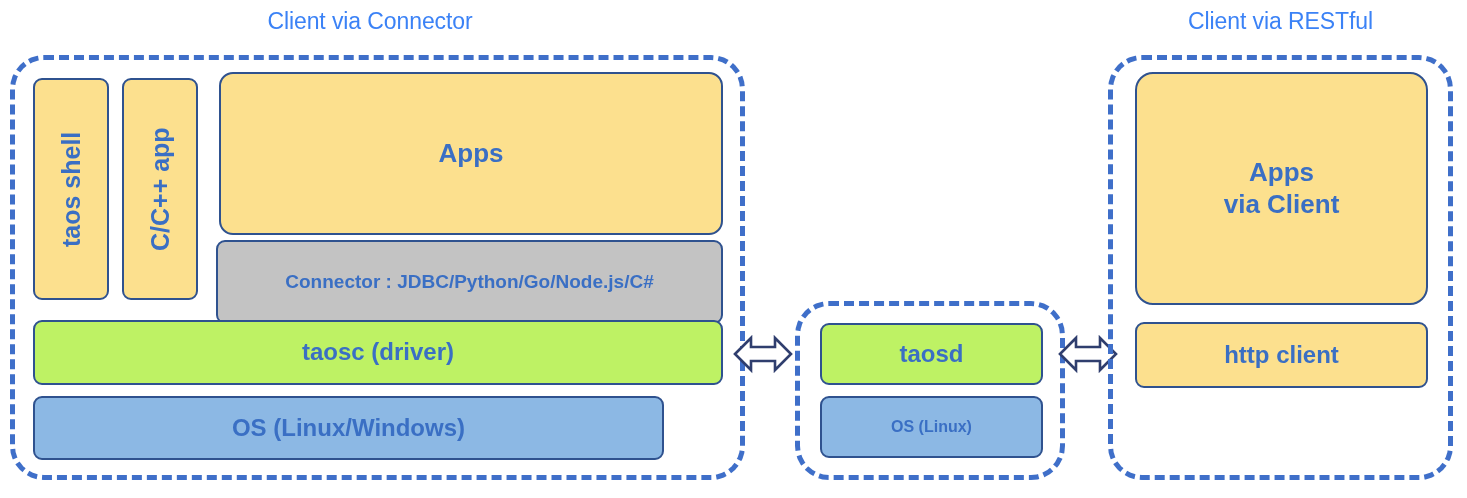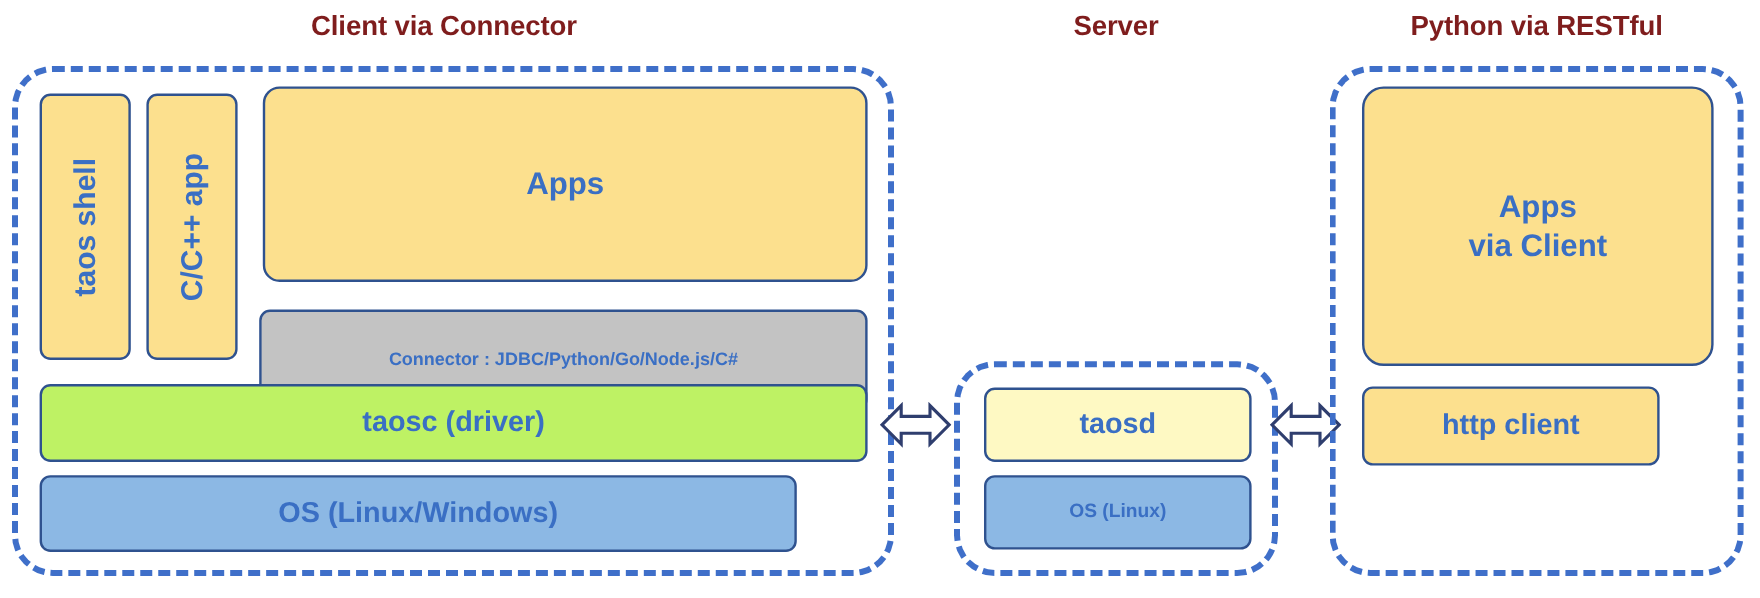--- a/index.html
+++ b/index.html
@@ -15,22 +15,22 @@
     width: 1467px;
     height: 498px;
     background: #ffffff;
     overflow: hidden;
   }
 
   
   .section-title {
     position: absolute;
     font-size: 23px;
-    font-weight: bold;
-    color: #7f1d1d;
+    font-weight: normal;
+    color: #3b82f6;
     text-align: center;
     white-space: nowrap;
     letter-spacing: -0.1px;
   }
 
   
   .dashed-group {
     position: absolute;
     border: 5px dashed #3F6FC9;
     border-radius: 34px;
@@ -48,21 +48,21 @@
     font-weight: bold;
     display: flex;
     align-items: center;
     justify-content: center;
     text-align: center;
     line-height: 1.2;
   }
   .box.yellow { background: #FCE08E; }
   .box.orange { background: #bef264; }
   .box.blue   { background: #8CB8E4; }
-  .box.green  { background: #fef9c3; }
+  .box.green  { background: #bef264; }
   .box.gray   { background: #C3C3C3; }
 
   .box.vertical {
     writing-mode: vertical-rl;
     transform: rotate(180deg);
   }
 
   
   .arrow {
     position: absolute;
@@ -77,51 +77,50 @@
   <div class="section-title" style="left:10px; top:8px; width:720px;">Client via Connector</div>
 
   <div class="dashed-group" style="left:10px; top:55px; width:735px; height:425px;"></div>
 
   <div class="box yellow vertical" style="left:33px; top:78px; width:76px; height:222px; font-size:25px;">taos shell</div>
 
   <div class="box yellow vertical" style="left:122px; top:78px; width:76px; height:222px; font-size:25px;">C/C++ app</div>
 
   <div class="box yellow" style="left:219px; top:72px; width:504px; height:163px; font-size:26px; border-radius:14px;">Apps</div>
 
-  <div class="box gray" style="left:216px; top:258px; width:507px; height:84px; font-size:15px;">Connector : JDBC/Python/Go/Node.js/C#</div>
+  <div class="box gray" style="left:216px; top:240px; width:507px; height:84px; font-size:19px;">Connector : JDBC/Python/Go/Node.js/C#</div>
 
   <div class="box orange" style="left:33px; top:320px; width:690px; height:65px; font-size:24px;">taosc (driver)</div>
 
   <div class="box blue" style="left:33px; top:396px; width:631px; height:64px; font-size:24px;">OS (Linux/Windows)</div>
 
   <div class="arrow" style="left:733px; top:330px;">
     <svg width="60" height="48" viewBox="0 0 60 48">
       <polygon points="2,24 18,8 18,17 42,17 42,8 58,24 42,40 42,31 18,31 18,40" fill="#ffffff" stroke="#2F3E6E" stroke-width="2.6" stroke-linejoin="miter"></polygon>
     </svg>
   </div>
 
-  <div class="section-title" style="left:795px; top:8px; width:270px;">Server</div>
 
   <div class="dashed-group" style="left:795px; top:301px; width:270px; height:179px;"></div>
 
   <div class="box green" style="left:820px; top:323px; width:223px; height:62px; font-size:24px;">taosd</div>
 
   <div class="box blue" style="left:820px; top:396px; width:223px; height:62px; font-size:16px;">OS (Linux)</div>
 
   <div class="arrow" style="left:1058px; top:330px;">
     <svg width="60" height="48" viewBox="0 0 60 48">
       <polygon points="2,24 18,8 18,17 42,17 42,8 58,24 42,40 42,31 18,31 18,40" fill="#ffffff" stroke="#2F3E6E" stroke-width="2.6" stroke-linejoin="miter"></polygon>
     </svg>
   </div>
 
-  <div class="section-title" style="left:1108px; top:8px; width:345px;">Python via RESTful</div>
+  <div class="section-title" style="left:1108px; top:8px; width:345px;">Client via RESTful</div>
 
   <div class="dashed-group" style="left:1108px; top:55px; width:345px; height:425px;"></div>
 
   <div class="box yellow" style="left:1135px; top:72px; width:293px; height:233px; font-size:26px; border-radius:18px; flex-direction:column;">
     <span>Apps</span>
     <span>via Client</span>
   </div>
 
-  <div class="box yellow" style="left:1135px; top:322px; width:248px; height:66px; font-size:24px;">http client</div>
+  <div class="box yellow" style="left:1135px; top:322px; width:293px; height:66px; font-size:24px;">http client</div>
 
 
 </div>
 
 </body></html>

